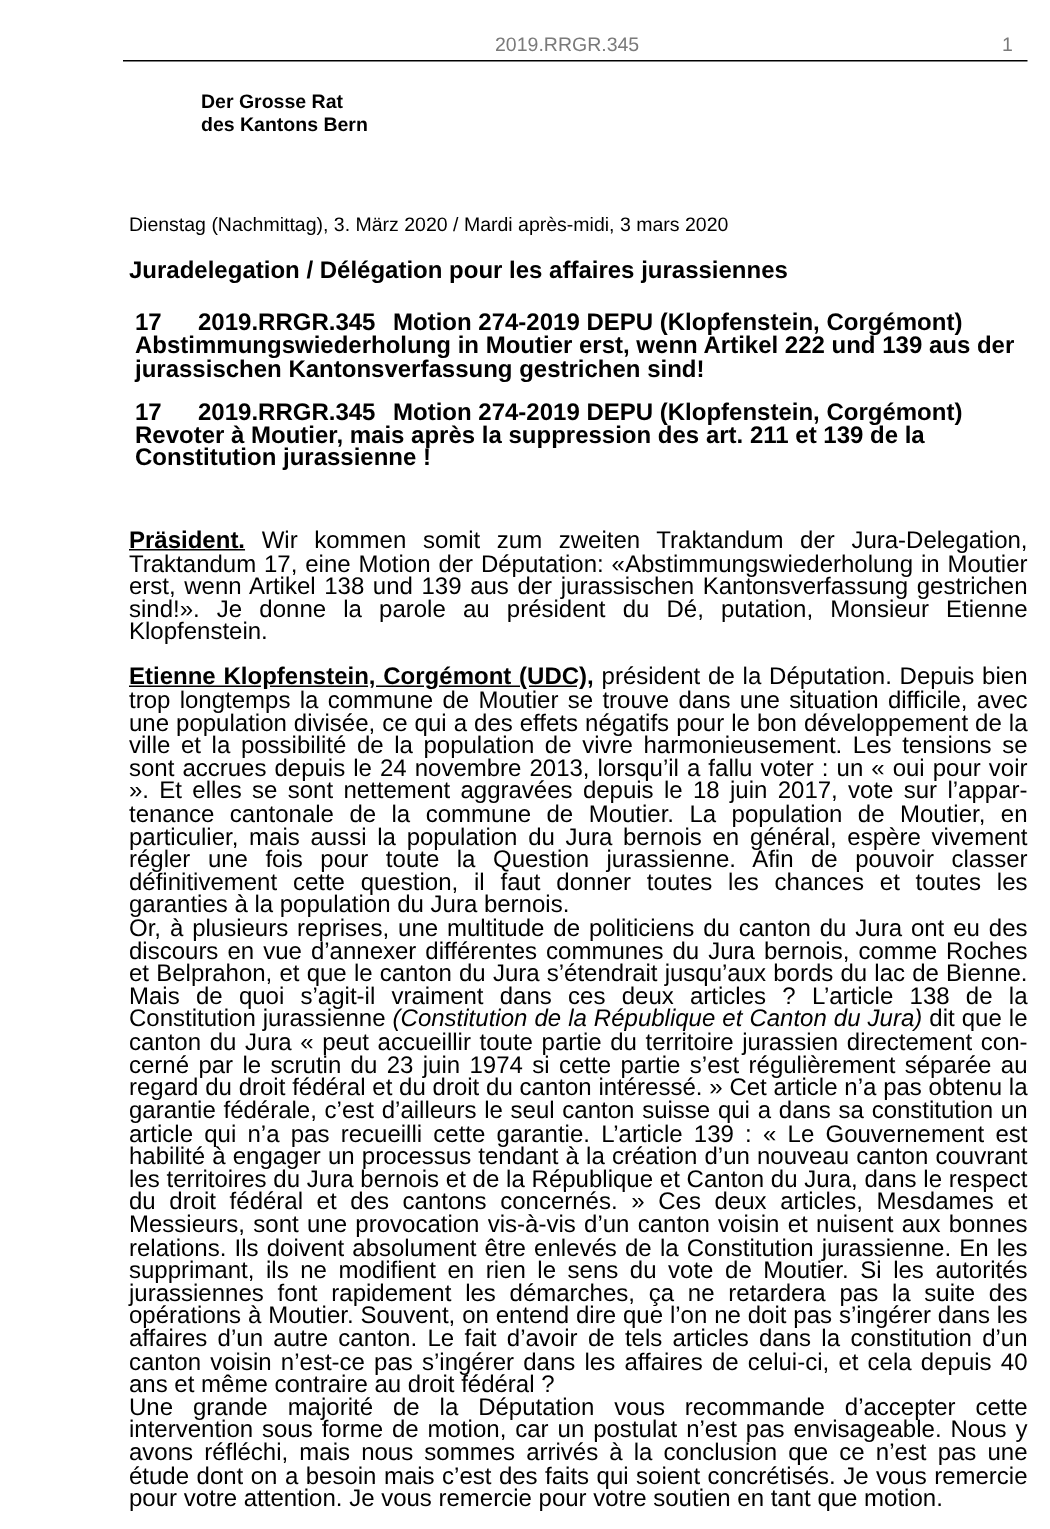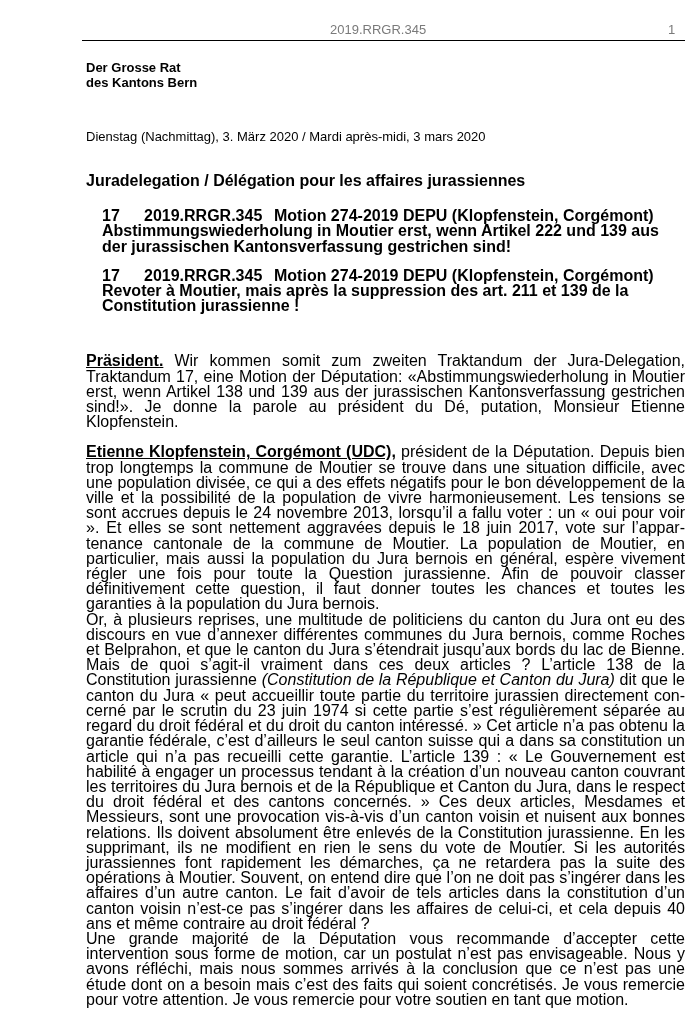--- a/index.html
+++ b/index.html
@@ -2,26 +2,26 @@
 <html><head>
 <meta charset="utf-8">
 <style>
   html, body { margin: 0; padding: 0; background: #ffffff; }
   body { width: 700px; height: 1019px; position: relative; overflow: hidden;
          font-family: "Liberation Sans", sans-serif; color: #000; font-size: 13px; }
   .header-ref { position: absolute; left: 330px; top: 22px; font-size: 13px; color: #7a7a7a; }
   .page-num { position: absolute; left: 668px; top: 22px; font-size: 13px; color: #7a7a7a; }
   .header-rule { position: absolute; left: 82px; top: 40px; width: 603px; height: 0; border-top: 1px solid #000; }
   .institution { position: absolute; left: 86px; top: 60px; font-weight: bold; font-size: 13px; line-height: 15px; }
-  .institution .col { display: inline-block; vertical-align: top; }
+  .institution .col { display: inline-block; vertical-align: top; margin-left: 48px; }
   .institution .col.de { width: 138px; }
-  .date-line { position: absolute; left: 86px; top: 129px; font-size: 13px; }
+  .date-line { position: absolute; left: 86px; top: 142px; font-size: 13px; }
   .content { position: absolute; left: 86px; top: 173px; width: 599px; font-size: 16px; line-height: 15.2px; }
   .section-title { font-weight: bold; margin: 0 0 20px 0; }
-  .item { font-weight: bold; margin: 0 0 14px 16px; }
+  .item { font-weight: bold; margin: 0 0 14px 4px; }
   .item .num { display: inline-block; width: 42px; }
   .item .ref { display: inline-block; width: 130px; }
   .spacer { height: 26px; }
   p.speech { margin: 0 0 15px 0; text-align: justify; }
   .speaker { font-weight: bold; text-decoration: underline; }
   .para { display: block; text-align: justify; }
   em { font-style: italic; }
 </style>
 </head>
 <body>

